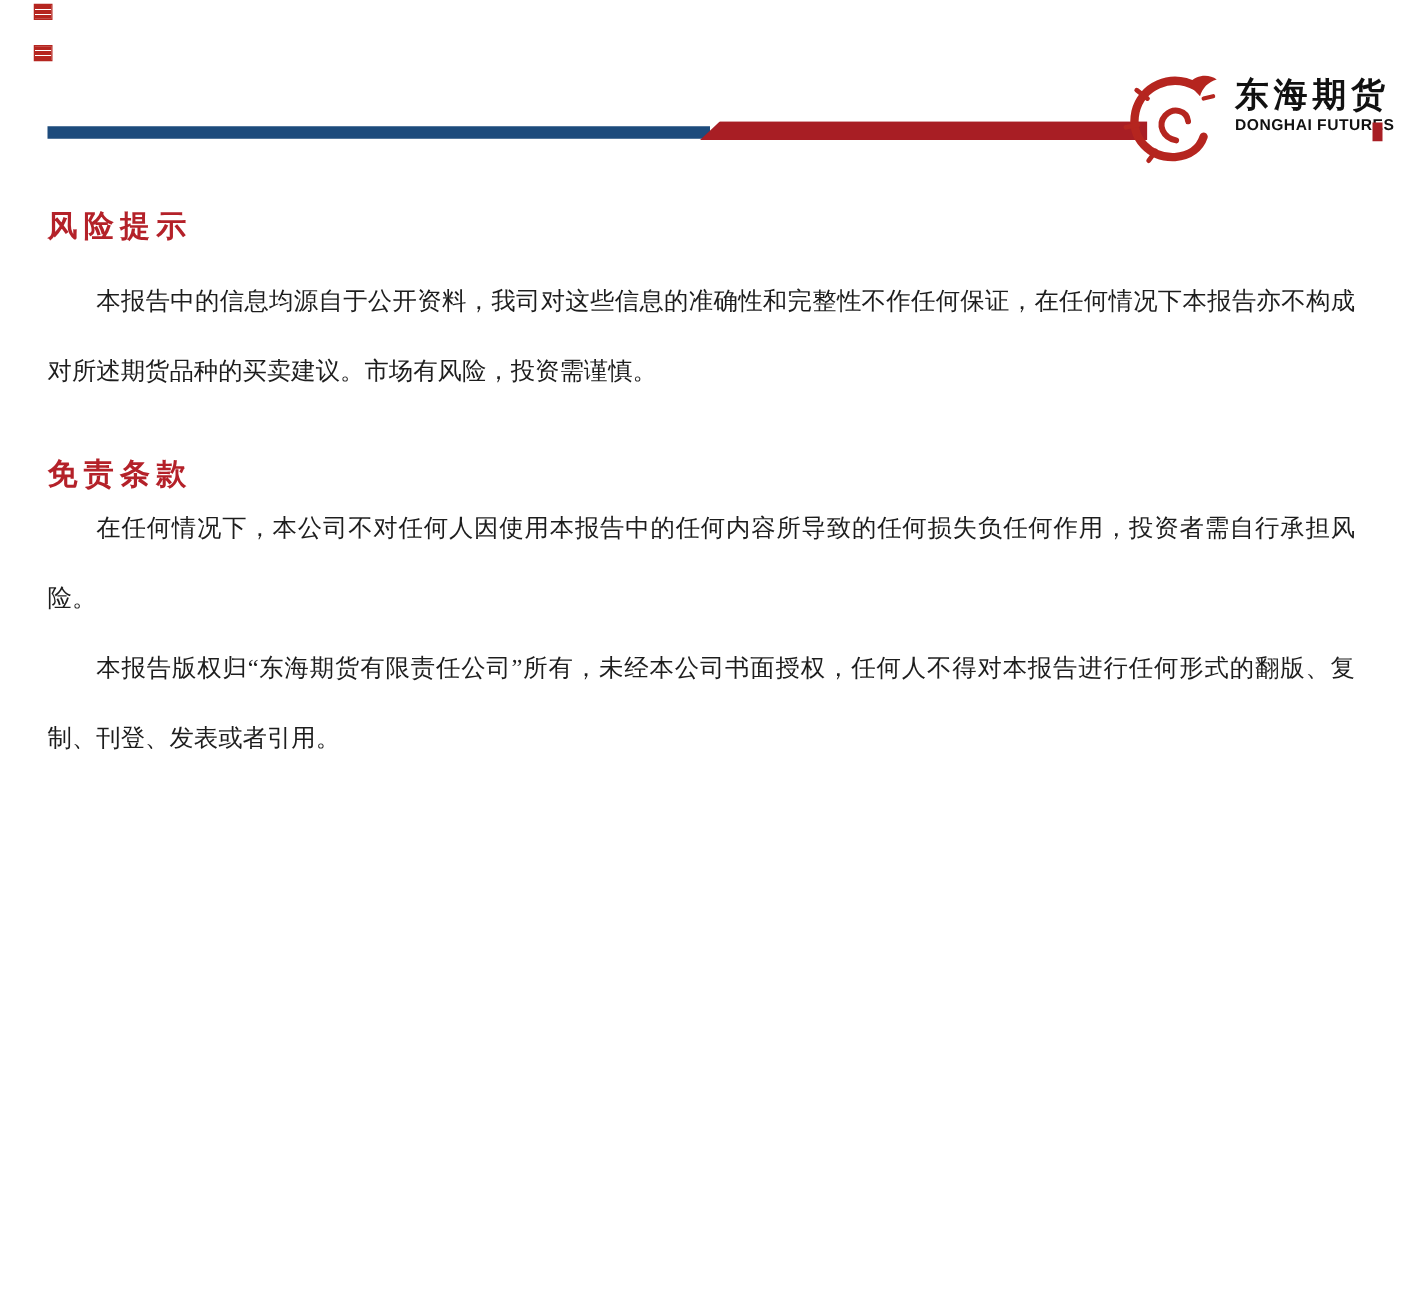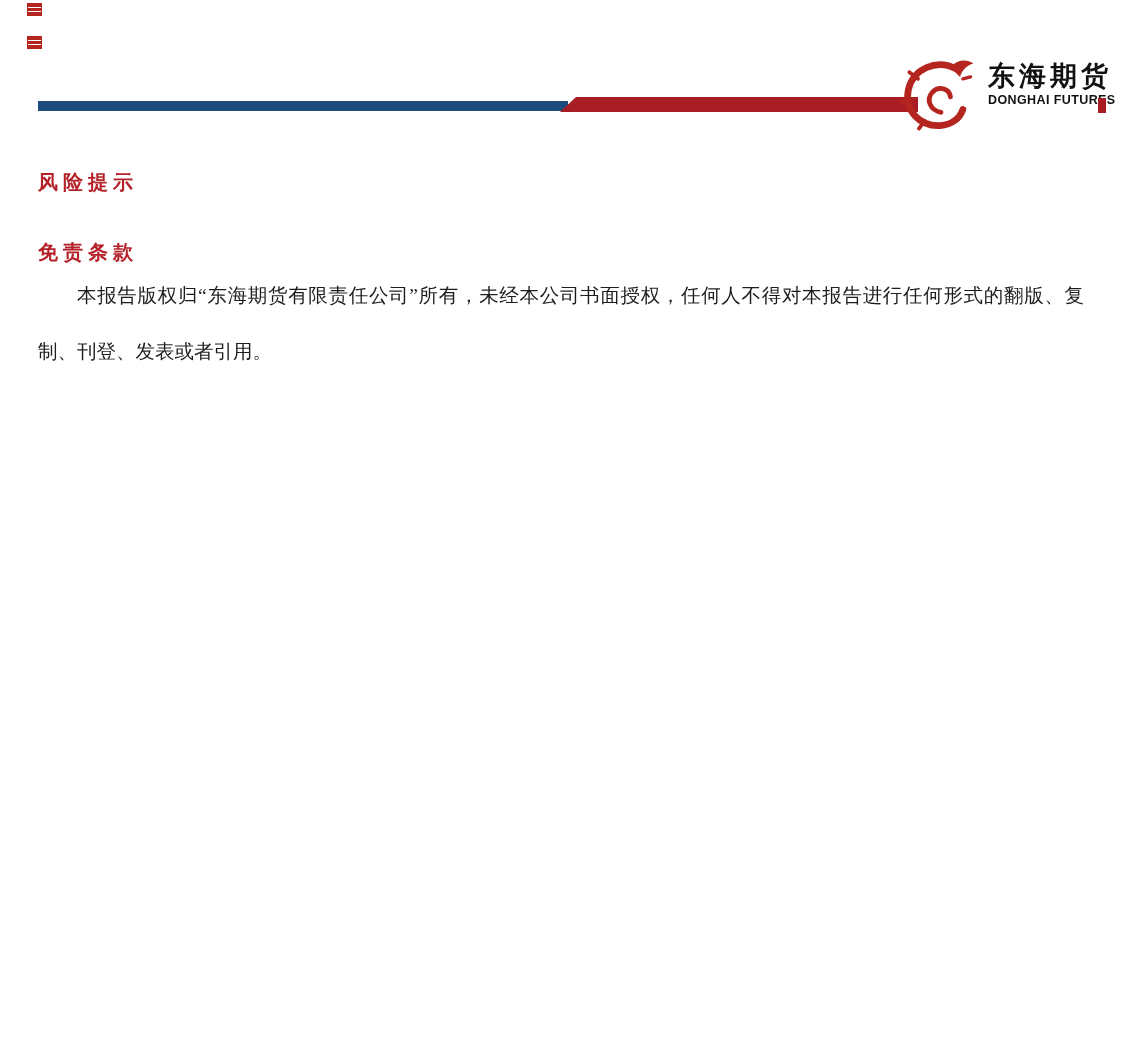--- a/index.html
+++ b/index.html
@@ -47,21 +47,21 @@
     color:#111; white-space:nowrap; margin-top:1px;
   }
   .logo-block {
     position:absolute; left:202px; top:44px;
     width:8px; height:15px; background:#a81e24;
   }
 
   
   .content { margin:0 38px; }
   h2 {
-    font-size:20px; line-height:32px; font-weight:bold;
+    font-size:24px; line-height:32px; font-weight:bold;
     color:#b42129; letter-spacing:5px; margin:0;
   }
   h2.first { margin-top:26px; }
   h2.second { margin-top:38px; }
   .content p {
     margin:0; font-size:19.5px; line-height:56px;
     text-align:justify; text-indent:2em; color:#1d1d1d;
   }
   .content p.lead { margin-top:16px; }
 </style>
@@ -90,16 +90,18 @@
     <div class="logo-text">
       <div class="logo-cn">东海期货</div>
       <div class="logo-en">DONGHAI FUTURES</div>
     </div>
     <span class="logo-block"></span>
   </div>
 </div>
 
 <div class="content">
   <h2 class="first">风险提示</h2>
+  <p class="lead">本报告中的信息均源自于公开资料，我司对这些信息的准确性和完整性不作任何保证，在任何情况下本报告亦不构成对所述期货品种的买卖建议。市场有风险，投资需谨慎。</p>
 
   <h2 class="second">免责条款</h2>
+  <p>在任何情况下，本公司不对任何人因使用本报告中的任何内容所导致的任何损失负任何作用，投资者需自行承担风险。</p>
   <p>本报告版权归“东海期货有限责任公司”所有，未经本公司书面授权，任何人不得对本报告进行任何形式的翻版、复制、刊登、发表或者引用。</p>
 </div>
 
 </body></html>

